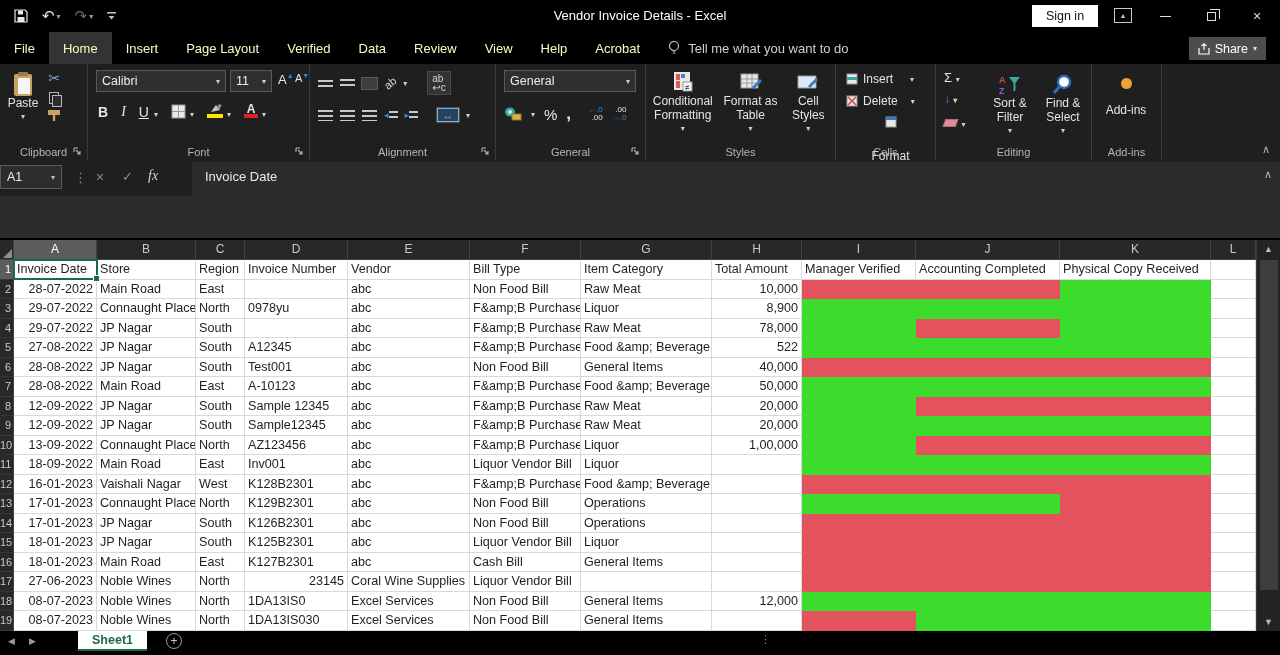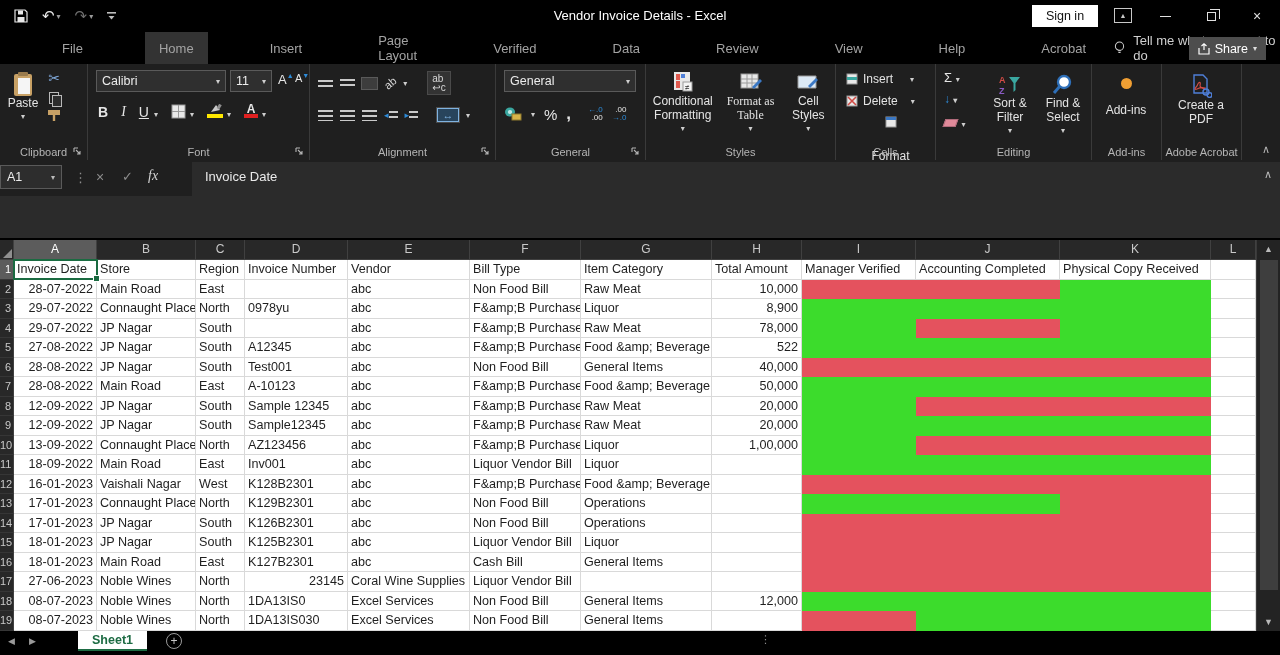--- a/index.html
+++ b/index.html
@@ -16,21 +16,21 @@
   .signin { position:absolute; right:182px; top:5px; width:66px; height:22px; background:#fff; color:#111; font-size:12.5px; text-align:center; line-height:22px; }
   .ribbon-display { position:absolute; right:148px; top:8px; width:18px; height:15px; border:1px solid #c8c8c8; text-align:center; font-size:7px; line-height:13px; color:#c8c8c8; }
   .wbtn { position:absolute; top:0; width:46px; height:32px; display:flex; align-items:center; justify-content:center; color:#e0e0e0; }
   #min-btn { right:92px; } #max-btn { right:46px; } #close-btn { right:0; font-size:14px; }
   .min-glyph { width:11px; height:1px; background:#e0e0e0; }
   .restore-glyph { width:9px; height:9px; border:1px solid #e0e0e0; position:relative; }
   .restore-glyph::before { content:""; position:absolute; left:2px; top:-4px; width:9px; height:9px; border:1px solid #e0e0e0; border-left:none; border-bottom:none; }
 
   
   #menubar { position:absolute; top:32px; left:0; width:1280px; height:32px; background:#000; display:flex; align-items:stretch; }
-  .mtab { padding:0 14px; font-size:13px; color:#a3a3a3; display:flex; align-items:center;margin-left:48px; }
+  .mtab { padding:0 14px; font-size:13px; color:#fef9c3; display:flex; align-items:center; }
   .mtab.active { background:#333; }
   .tellme { display:flex; align-items:center; gap:8px; margin-left:14px; color:#cfcfcf; font-size:13px; }
   .bulb { width:12px; height:16px; }
   .share-btn { position:absolute; right:14px; top:5px; height:23px; background:#4d4d4d; color:#fff; font-size:12.5px; display:flex; align-items:center; gap:5px; padding:0 9px; }
   .share-caret { font-size:8px; color:#ddd; }
 
   
   #ribbon { position:absolute; top:64px; left:0; width:1280px; height:96px; background:#1f1f1f; display:flex; }
   .rgroup { height:96px; border-right:1px solid #3a3a3a; position:relative; flex:none; }
   .rlabel { position:absolute; bottom:2px; left:0; right:0; text-align:center; font-size:11px; color:#b5b5b5; }
@@ -298,21 +298,21 @@
             <rect x="3" y="2" width="16" height="18" fill="#e8e8e8"></rect>
             <rect x="5" y="4" width="4" height="6" fill="#e05a4f"></rect>
             <rect x="10" y="4" width="4" height="4" fill="#4f7fd8"></rect>
             <rect x="5" y="11" width="4" height="7" fill="#e05a4f"></rect>
             <rect x="12" y="12" width="9" height="9" fill="#f5f5f5" stroke="#9a9a9a"></rect>
             <text x="14" y="19.5" font-size="8" fill="#333">≠</text>
           </svg>
         <span class="two-line">Conditional Formatting</span>
         <span class="caret">▾</span>
       </div>
-      <div class="bigbtn" style="width:62px;font-family:Liberation Serif, serif;">
+      <div class="bigbtn" style="width:62px;">
         <svg width="24" height="24" viewBox="0 0 24 24">
             <rect x="2" y="4" width="17" height="14" fill="#e8e8e8" stroke="#9a9a9a"></rect>
             <path d="M2 9 h17 M2 13 h17 M8 4 v14 M13 4 v14" stroke="#9a9a9a"></path>
             <path d="M13 17 L21 9 l2 2 -8 8 z" fill="#3b78c4"></path>
           </svg>
         <span class="two-line">Format as Table</span>
         <span class="caret">▾</span>
       </div>
       <div class="bigbtn" style="width:52px;">
         <svg width="24" height="24" viewBox="0 0 24 24">
@@ -387,34 +387,20 @@
   <div class="rgroup" style="width:70px">
     <div class="rbody">
       <div class="bigbtn" style="position:absolute;left:5px;top:8px;width:58px;">
         <span style="display:block;width:11px;height:11px;border-radius:50%;background:#f09f33;margin-bottom:14px;"></span>
         <span>Add-ins</span>
       </div>
     </div>
     <div class="rlabel"><span>Add-ins</span></div>
   </div>
 
-  <div class="rgroup" style="width:80px">
-    <div class="rbody">
-      <div class="bigbtn" style="position:absolute;left:8px;top:4px;width:62px;">
-        <svg width="22" height="24" viewBox="0 0 22 24">
-            <path d="M4 1 h9 l4 4 v14 h-13 z" fill="none" stroke="#4f7fd8" stroke-width="1.4"></path>
-            <path d="M7 12 c2-5 4-5 3 0 c2 3 4 3 5 2 c-3-1-6 0-8 1 c-2 1-3 0-0 -3" fill="none" stroke="#d14b45" stroke-width="1.2"></path>
-            <circle cx="16" cy="18" r="3" fill="none" stroke="#4f7fd8" stroke-width="1.4"></circle>
-            <circle cx="19.5" cy="21" r="2.4" fill="none" stroke="#4f7fd8" stroke-width="1.4"></circle>
-          </svg>
-        <span class="two-line">Create a PDF</span>
-      </div>
-    </div>
-    <div class="rlabel"><span>Adobe Acrobat</span></div>
-  </div>
 
   <div style="flex:1;position:relative;">
     <span style="position:absolute;right:10px;bottom:4px;color:#b5b5b5;font-size:11px;">∧</span>
   </div>
 </div>
 
 <div id="formula-band">
   <div id="fx-field-top"></div>
   <div id="fx-field-bottom"></div>
   <div class="namebox">

